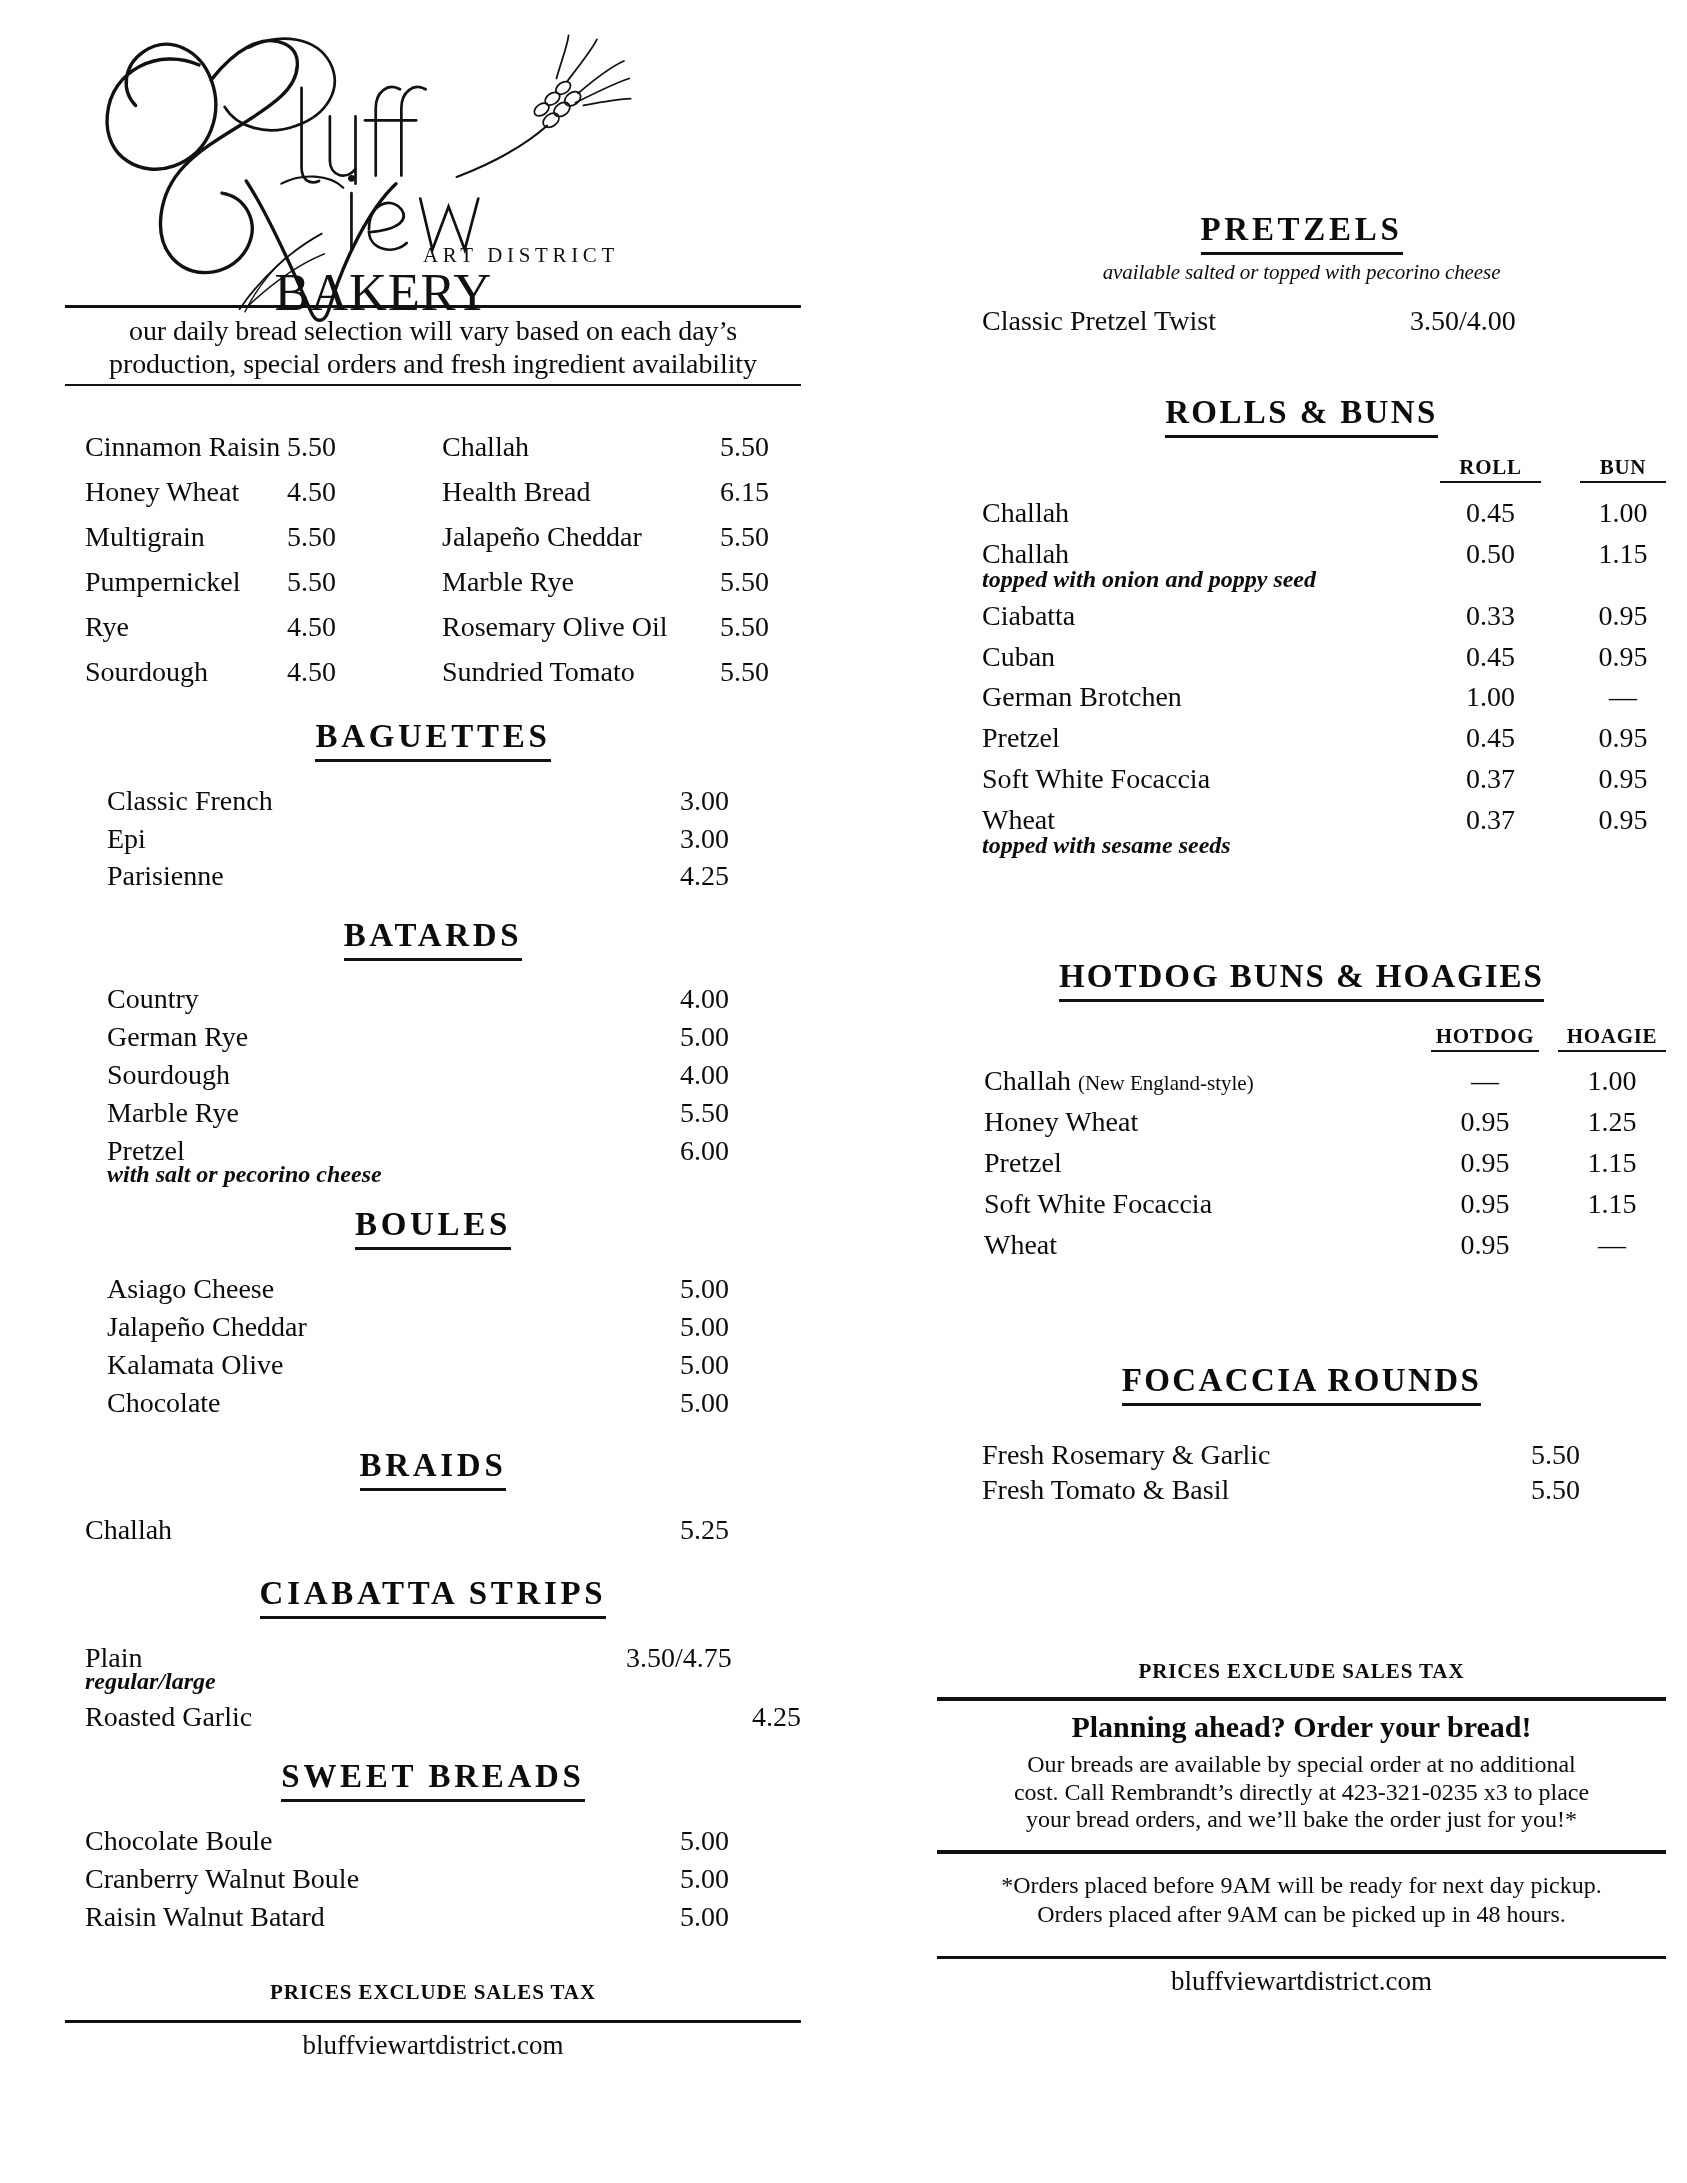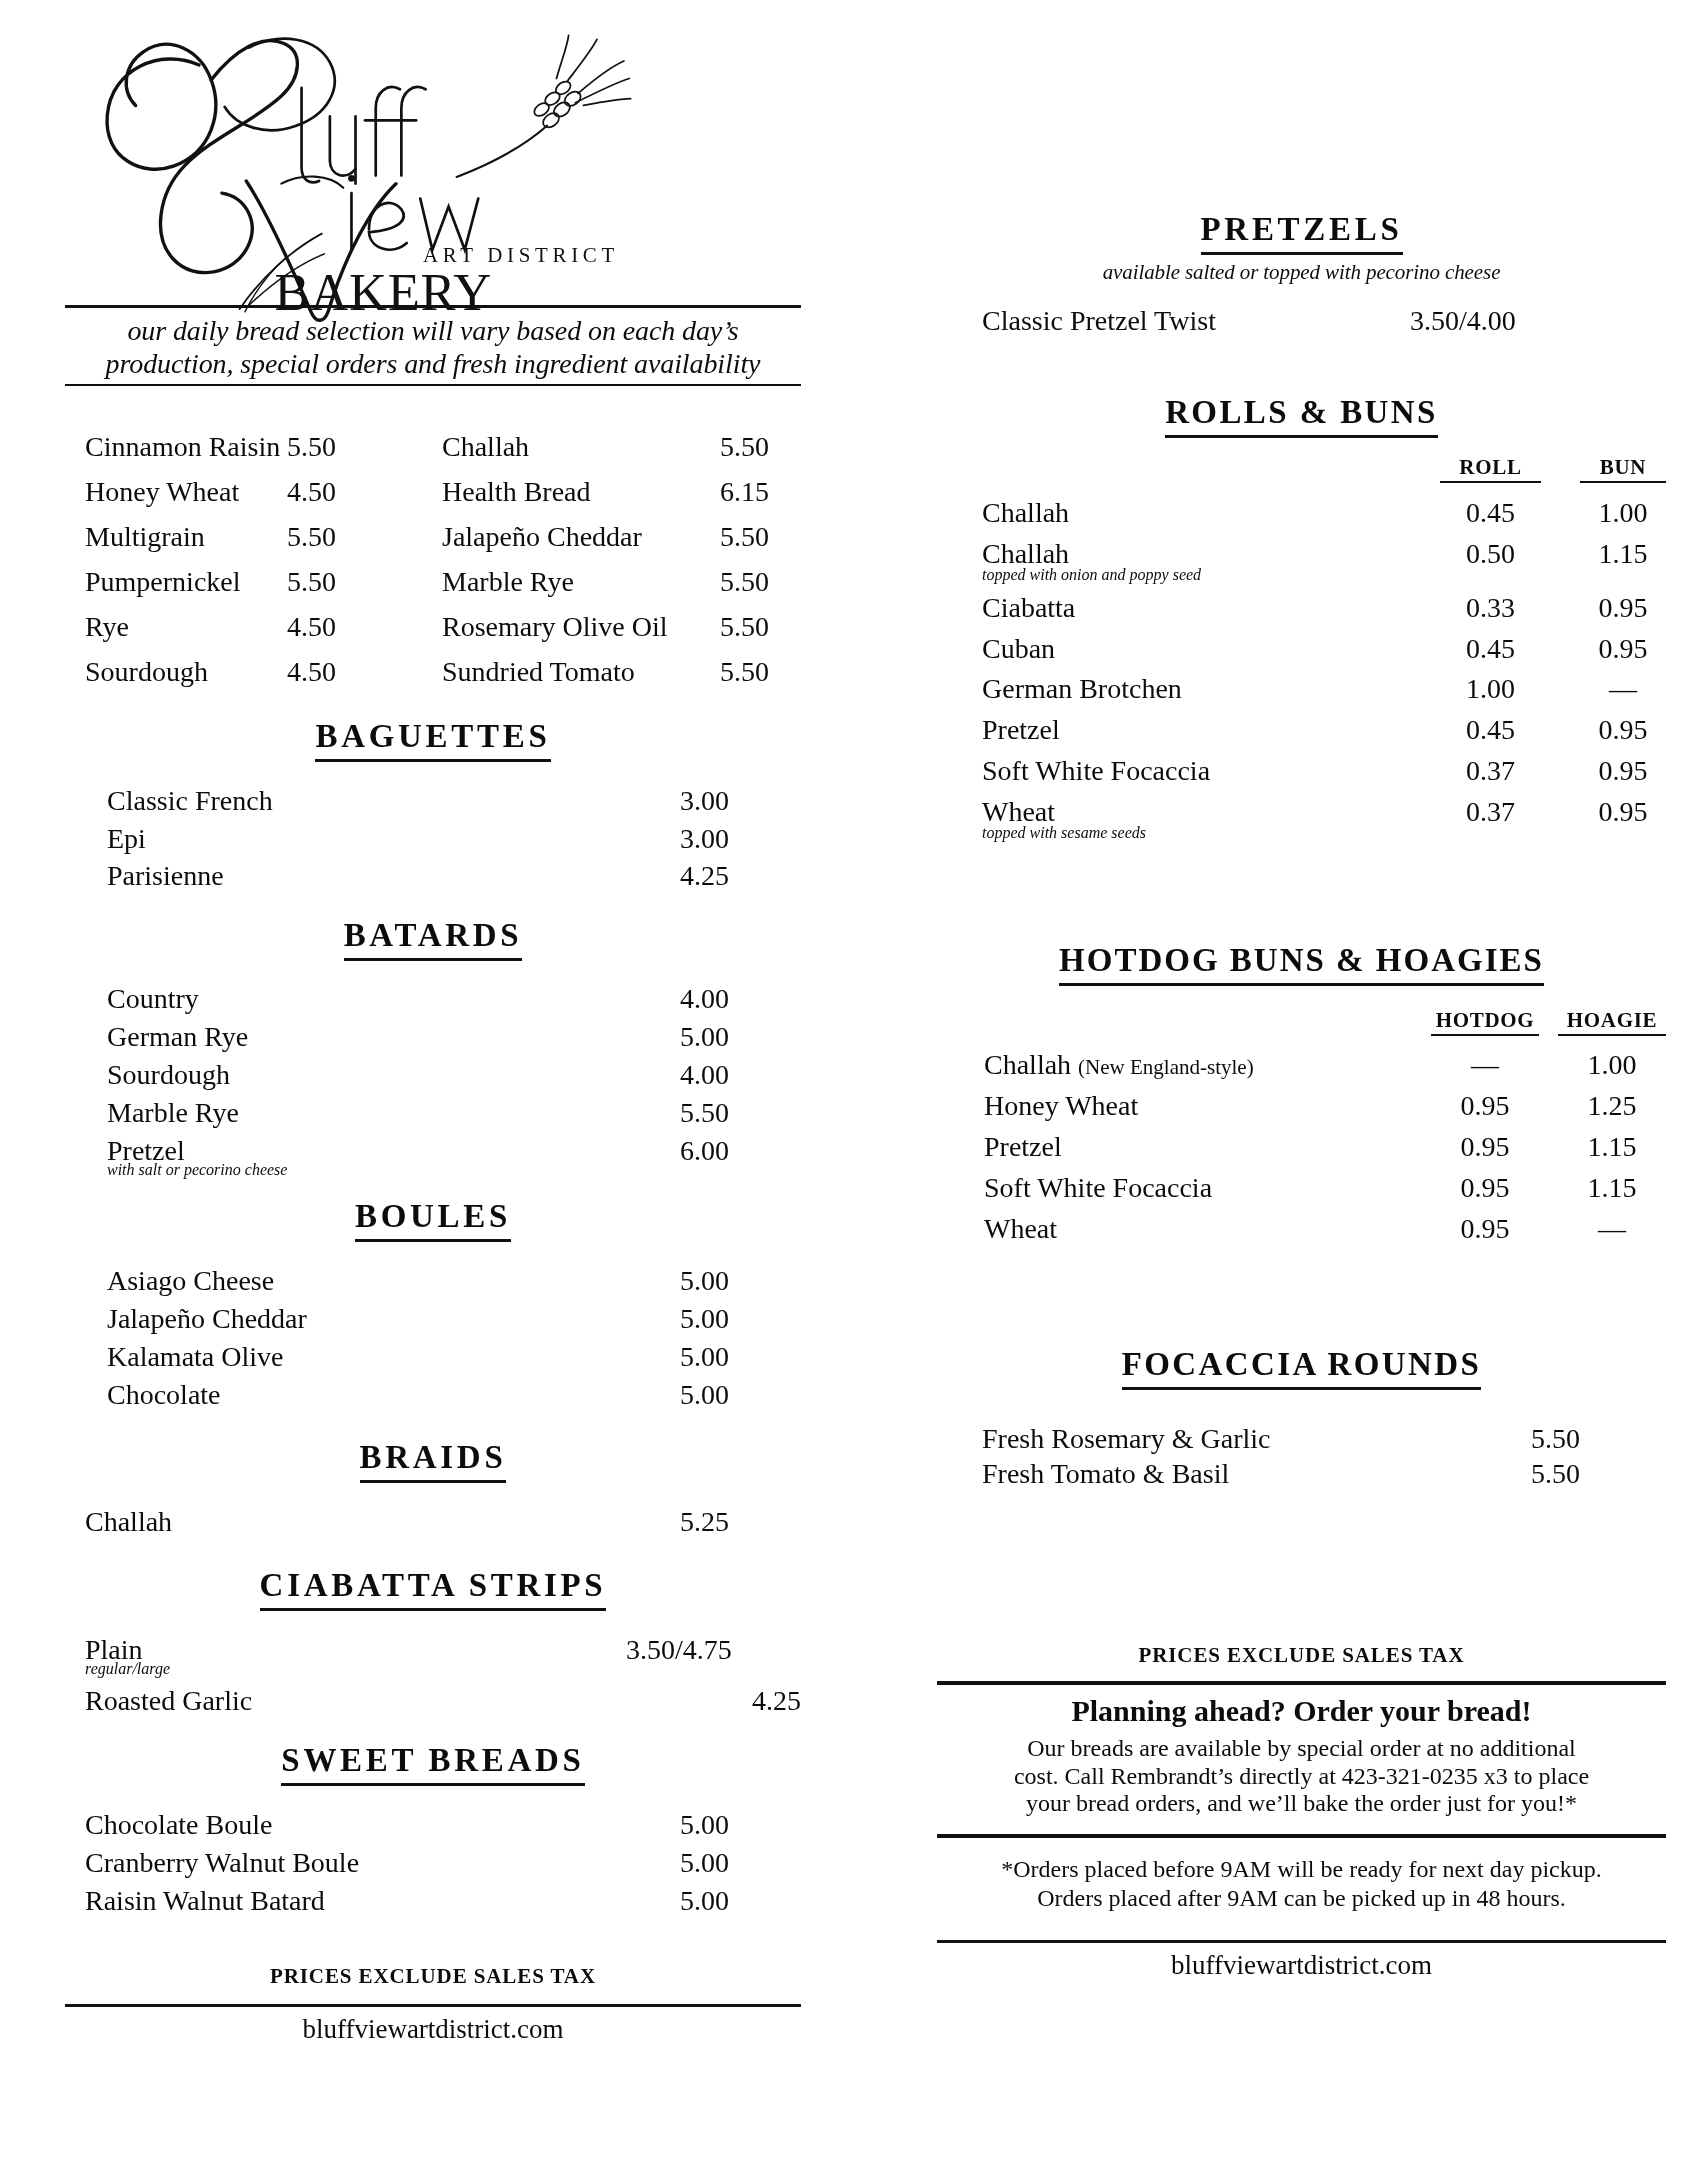--- a/index.html
+++ b/index.html
@@ -17,21 +17,21 @@
   .col-right{left:937px;width:729px;}
 
   
   .logo-block{position:relative;height:305px;width:736px;}
   .logo-svg{position:absolute;left:13.5px;top:6.7px;}
 
   
   .rule-thick{height:3.4px;background:#111;margin:0;}
   .rule-thin{height:2px;background:#111;margin:0;}
   .intro{
-    font-style:italic;font-size:28px;line-height:1.18;text-align:center;
+    font-size:28px;line-height:1.18;text-align:center;
     padding:5.4px 0 4px 0;letter-spacing:-0.1px;
   }
 
   
   .sec-head{
     text-align:center;
     font-size:33px;
     font-weight:700;
     letter-spacing:3.7px;
     margin:0 auto;
@@ -49,22 +49,23 @@
   .items{margin:0;padding:0;list-style:none;}
   .row{
     display:flex;align-items:baseline;
     font-size:28px;line-height:1.04;
     padding:6px 0 0 0;
   }
   .row .nm{flex:0 0 auto;white-space:nowrap;}
   .row .dots{flex:1 1 auto;min-width:6.7px;}
   .row .pr{flex:0 0 auto;text-align:left;white-space:nowrap;}
   .note{
-    font-style:italic;font-size:16px;line-height:1;
+    font-style:italic;font-size:24px;line-height:1;
     margin:-2.7px 0 0 0;
+    font-weight:bold;
   }
   .paren{font-size:21px;}
 
   
   .grid2{display:grid;grid-template-columns:202px 155px 1fr 81px;
          font-size:28px;row-gap:13px;margin-top:17.5px;padding-left:20px;}
   .grid2 .c{white-space:nowrap;}
 
   
   .list1{margin-top:15px;padding-left:42px;}

